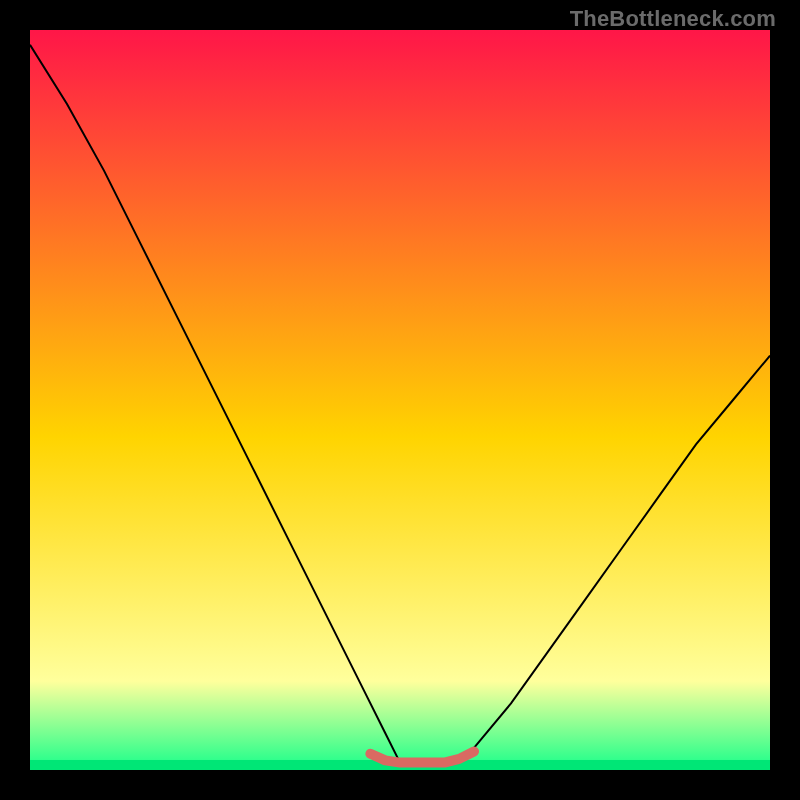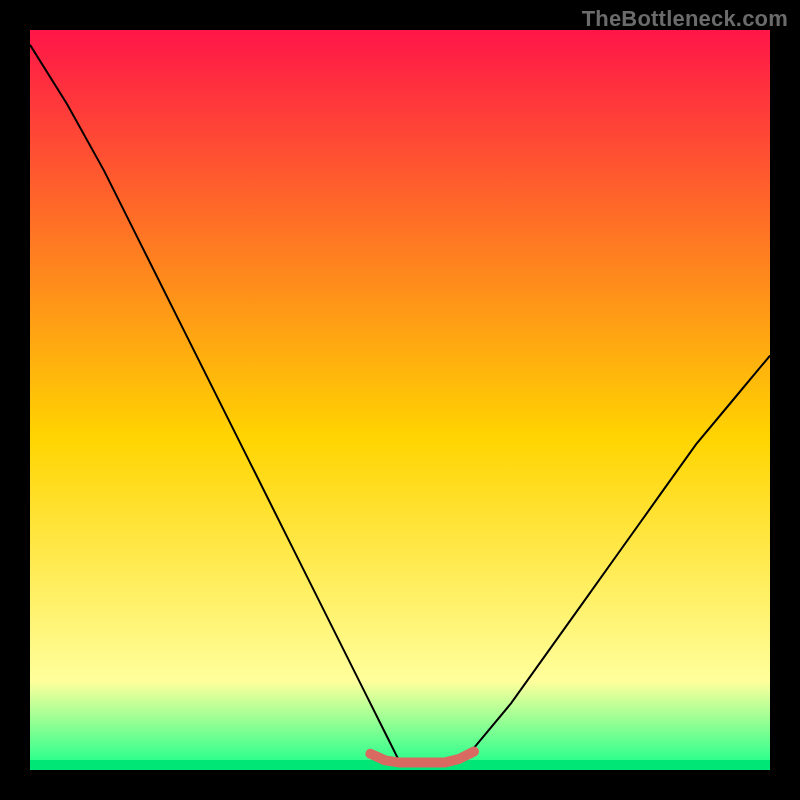--- a/index.html
+++ b/index.html
@@ -15,21 +15,21 @@
     position: absolute;
     left: 0;
     top: 0;
     width: 800px;
     height: 800px;
     background: #000000;
   }
   .watermark {
     position: absolute;
     top: 6px;
-    right: 12px;
+    right: 24px;
     color: #6b6b6b;
     font-size: 22px;
     font-weight: 600;
     letter-spacing: 0.2px;
     z-index: 10;
     margin-left: 11px;
   }
   .plot {
     position: absolute;
     left: 30px;

